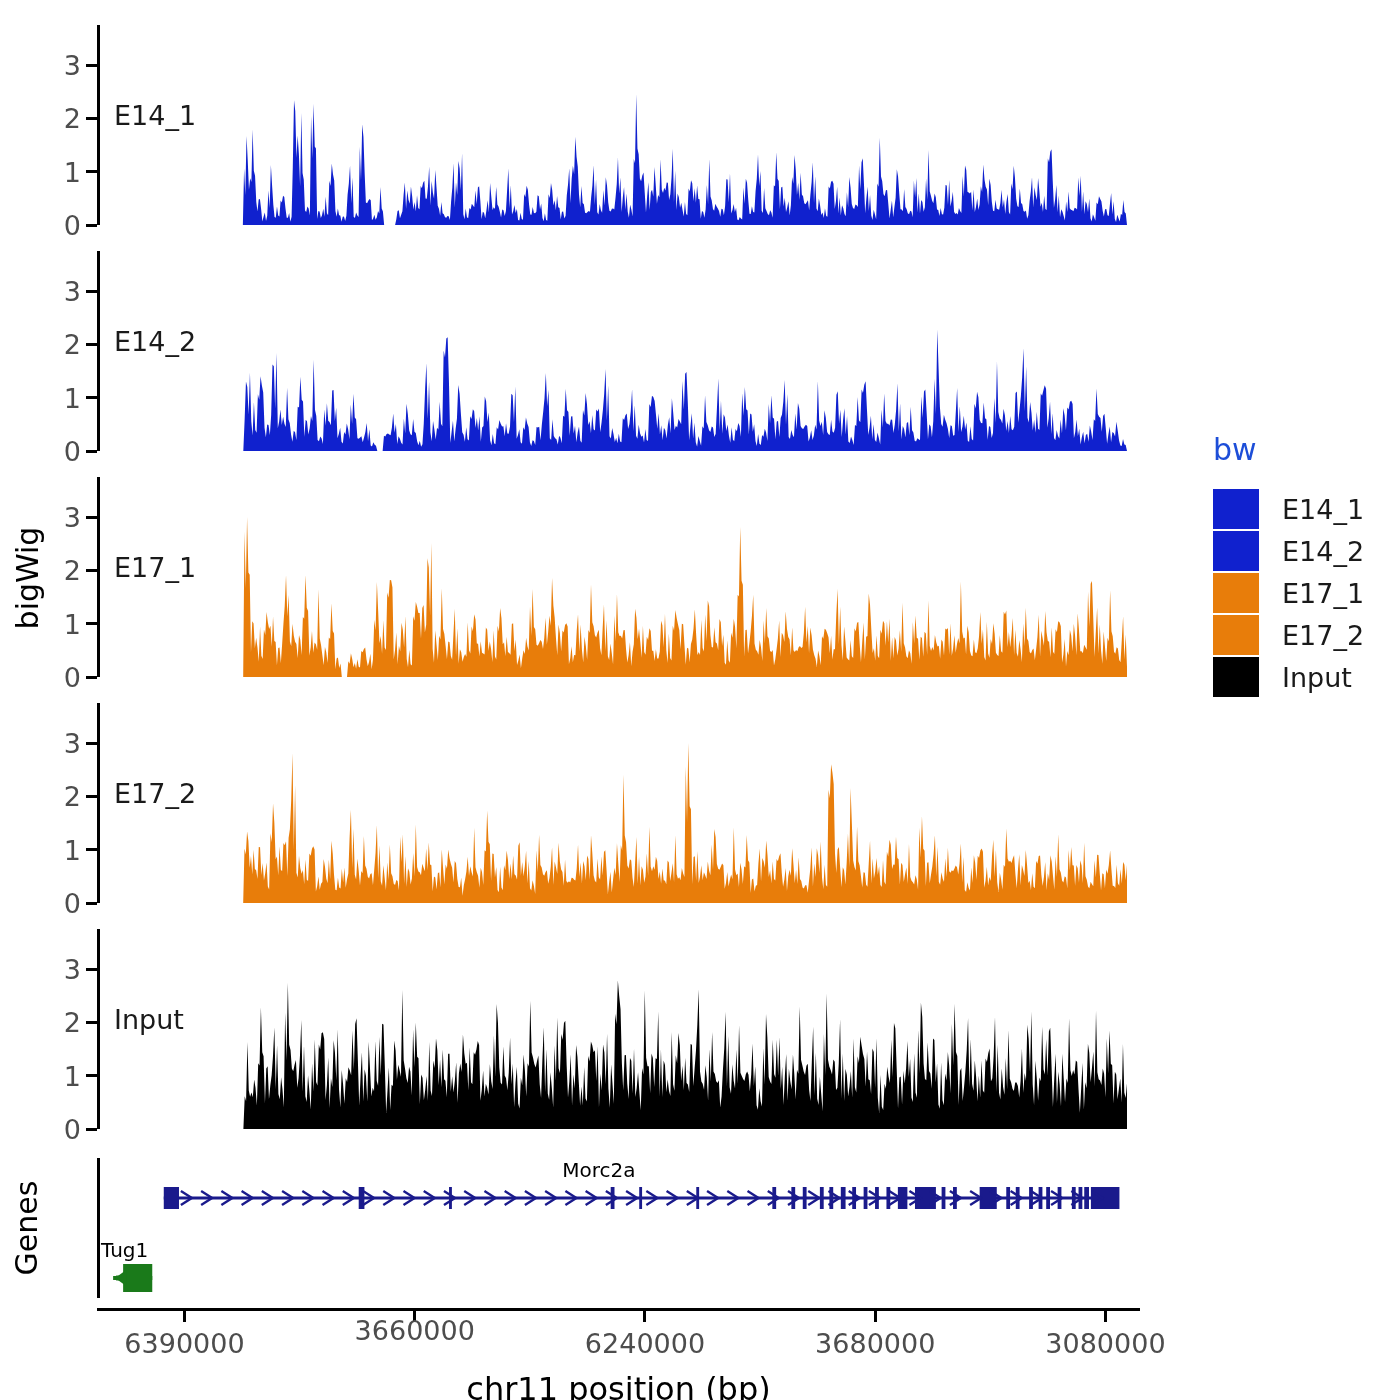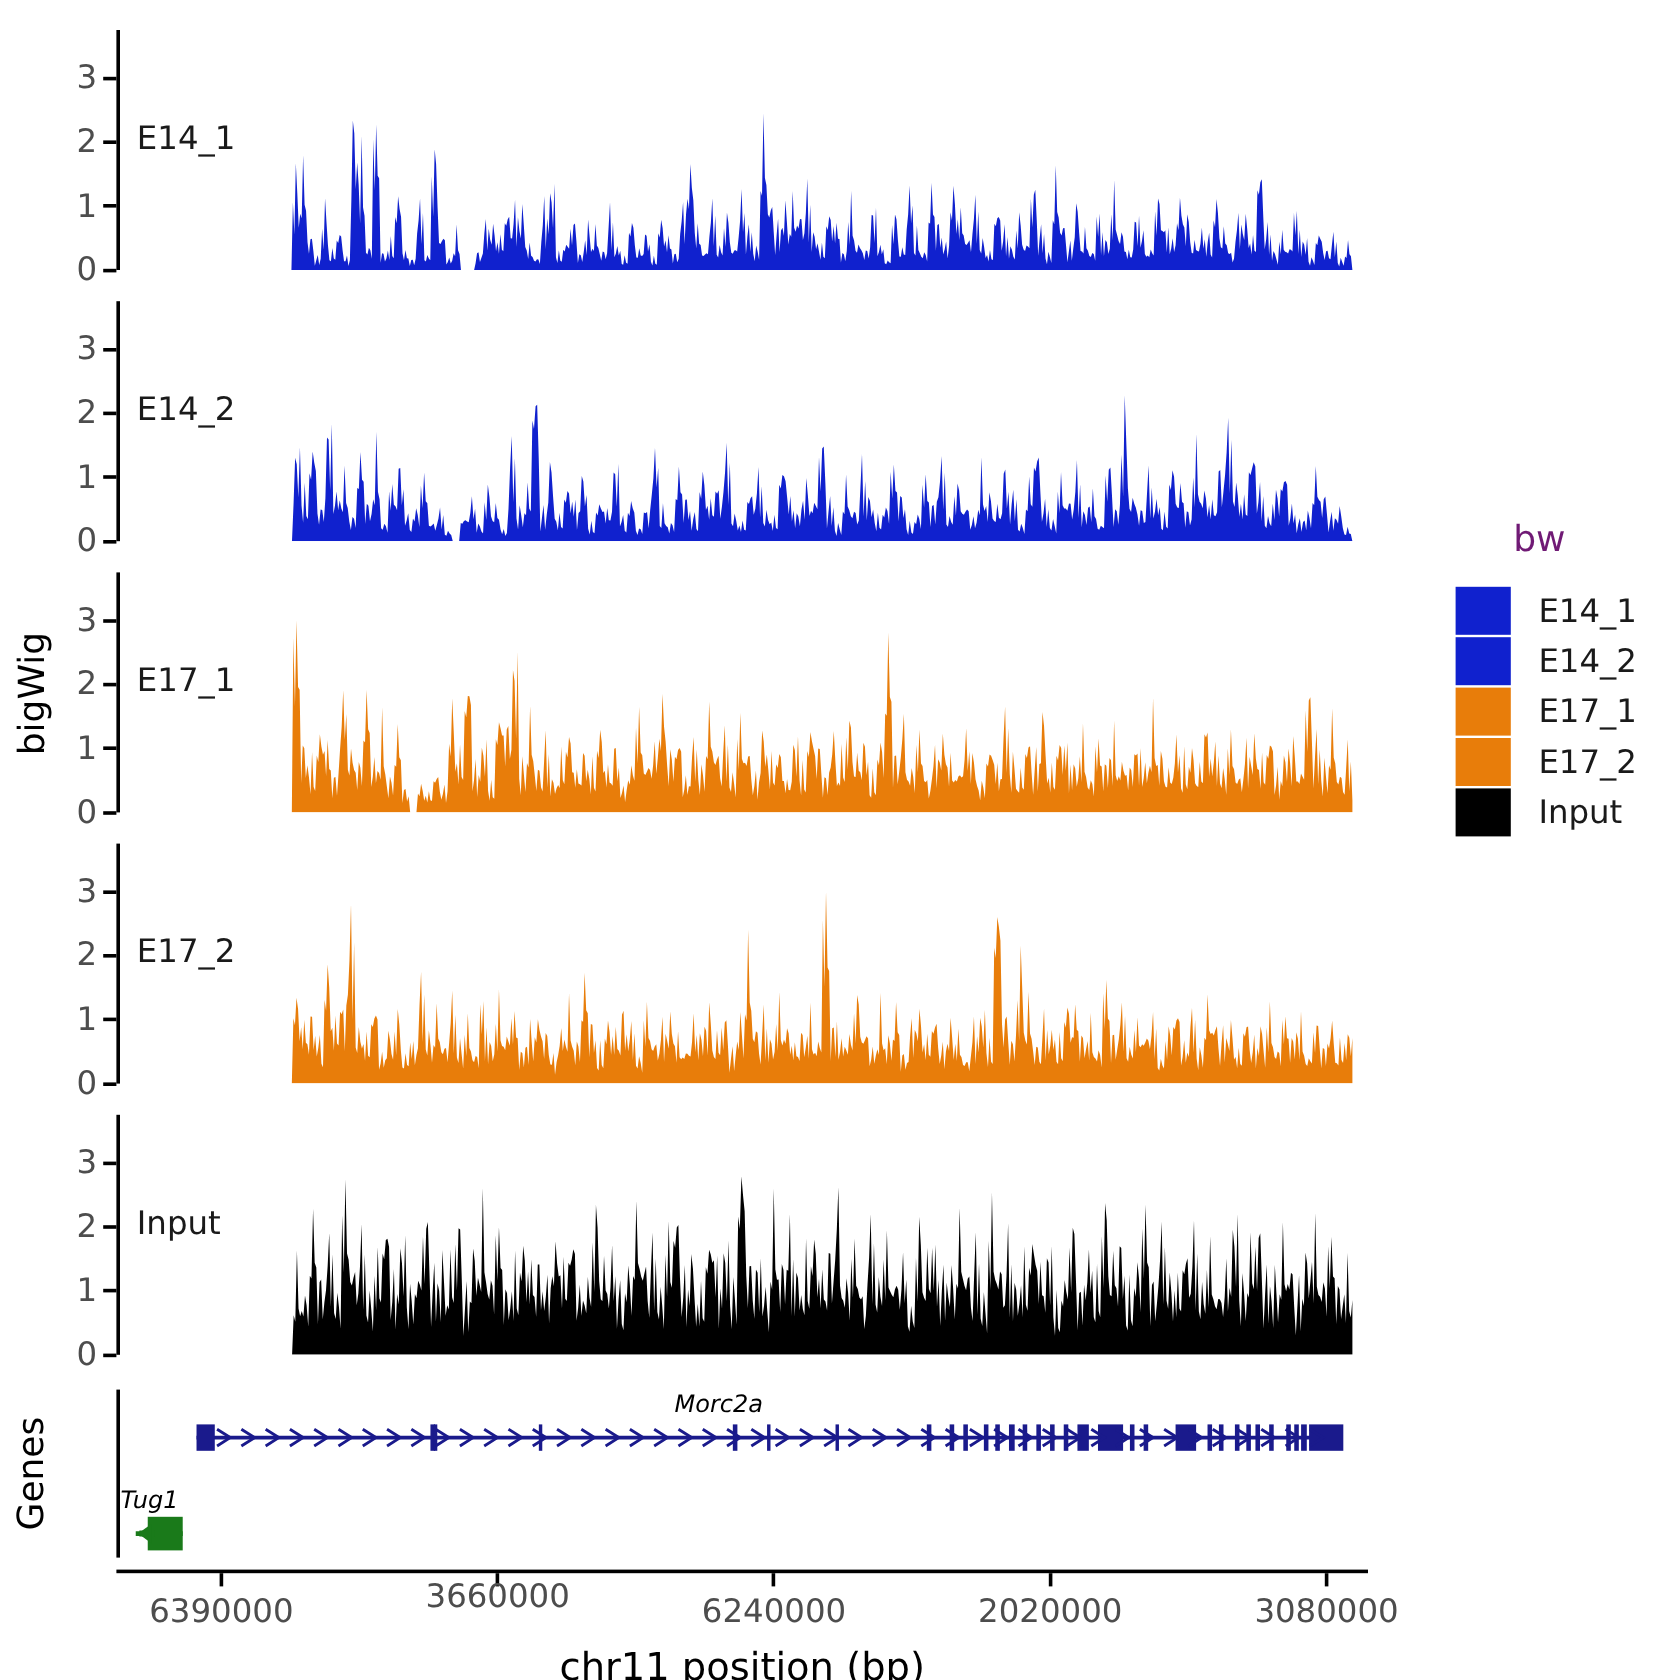--- a/index.html
+++ b/index.html
@@ -119,23 +119,22 @@
     position: absolute;
     font-size: 32px;
     color: #000;
     white-space: nowrap;
     text-align: center;
   }
 
   
   #legend { position: absolute; left: 1213px; top: 432px; }
   #legend-title {
-    font-size: 30px; color: #701a75;
+    font-size: 30px; color: #1d4ed8;
     margin-bottom: 22px;
-    margin-left: 48px;
   }
   .legend-row {
     display: flex;
     align-items: center;
     height: 40px;
     margin-bottom: 2px;
   }
   .legend-swatch {
     width: 46px; height: 40px;
     flex: 0 0 46px;
@@ -237,21 +236,21 @@
         <div class="ticklabel" style="top: 40px;">3</div>
         <div class="panel-label" style="top: 75.3333px;">Input</div>
         <div class="plotarea">
           <svg width="1043" height="200" viewBox="0 0 1043 200">
             <path d="M 141.00 200 L 141.00 200.00 L 142.35 200.00 L 143.69 200.00 L 145.04 200.00 L 146.39 200.00 L 147.73 167.13 L 149.08 172.37 L 150.43 113.09 L 151.78 161.45 L 153.12 167.86 L 154.47 163.60 L 155.82 168.15 L 157.16 150.52 L 158.51 158.64 L 159.86 176.48 L 161.20 134.21 L 162.55 136.41 L 163.90 78.23 L 165.25 123.34 L 166.59 127.20 L 167.94 174.52 L 169.29 139.47 L 170.63 137.22 L 171.98 170.35 L 173.33 156.16 L 174.67 146.11 L 176.02 126.44 L 177.37 98.52 L 178.72 160.11 L 180.06 116.27 L 181.41 165.08 L 182.76 170.27 L 184.10 148.19 L 185.45 160.04 L 186.80 178.29 L 188.14 83.77 L 189.49 131.43 L 190.84 53.74 L 192.18 115.63 L 193.53 120.88 L 194.88 139.38 L 196.23 142.29 L 197.57 135.73 L 198.92 131.03 L 200.27 158.80 L 201.61 148.94 L 202.96 127.06 L 204.31 91.10 L 205.65 162.62 L 207.00 116.42 L 208.35 167.16 L 209.70 173.01 L 211.04 146.34 L 212.39 162.12 L 213.74 180.51 L 215.08 134.16 L 216.43 162.65 L 217.78 110.20 L 219.12 152.89 L 220.47 156.51 L 221.82 115.49 L 223.17 120.42 L 224.51 104.23 L 225.86 103.22 L 227.21 109.97 L 228.55 170.98 L 229.90 156.07 L 231.25 128.58 L 232.59 178.98 L 233.94 149.29 L 235.29 158.10 L 236.63 111.31 L 237.98 123.79 L 239.33 151.23 L 240.68 100.28 L 242.02 160.30 L 243.37 178.51 L 244.72 140.88 L 246.06 155.10 L 247.41 174.70 L 248.76 149.29 L 250.10 152.90 L 251.45 138.27 L 252.80 141.49 L 254.15 146.35 L 255.49 101.46 L 256.84 141.05 L 258.19 94.89 L 259.53 89.24 L 260.88 131.38 L 262.23 176.64 L 263.57 147.22 L 264.92 123.25 L 266.27 172.52 L 267.62 140.32 L 268.96 146.77 L 270.31 172.76 L 271.66 112.68 L 273.00 139.38 L 274.35 167.54 L 275.70 158.72 L 277.04 162.32 L 278.39 112.12 L 279.74 151.98 L 281.08 156.74 L 282.43 107.64 L 283.78 146.57 L 285.13 94.63 L 286.47 95.62 L 287.82 137.22 L 289.17 184.06 L 290.51 161.01 L 291.86 138.42 L 293.21 181.01 L 294.55 155.65 L 295.90 157.09 L 297.25 111.47 L 298.60 121.62 L 299.94 150.75 L 301.29 135.82 L 302.64 141.48 L 303.98 147.77 L 305.33 61.10 L 306.68 131.28 L 308.02 139.49 L 309.37 149.34 L 310.72 153.94 L 312.07 137.86 L 313.41 142.39 L 314.76 166.51 L 316.11 100.46 L 317.45 138.32 L 318.80 93.44 L 320.15 127.68 L 321.49 129.35 L 322.84 175.14 L 324.19 145.40 L 325.53 148.73 L 326.88 171.20 L 328.23 160.99 L 329.58 147.03 L 330.92 171.82 L 332.27 112.98 L 333.62 161.40 L 334.96 167.00 L 336.31 131.51 L 337.66 138.93 L 339.00 109.17 L 340.35 121.59 L 341.70 156.18 L 343.05 130.55 L 344.39 158.24 L 345.74 120.45 L 347.09 150.27 L 348.43 151.80 L 349.78 168.25 L 351.13 124.80 L 352.47 124.81 L 353.82 162.82 L 355.17 147.13 L 356.52 163.51 L 357.86 151.65 L 359.21 133.24 L 360.56 173.75 L 361.90 144.47 L 363.25 134.44 L 364.60 142.96 L 365.94 105.32 L 367.29 124.36 L 368.64 134.72 L 369.98 133.71 L 371.33 161.49 L 372.68 118.34 L 374.03 153.28 L 375.37 155.16 L 376.72 123.34 L 378.07 125.69 L 379.41 120.49 L 380.76 112.02 L 382.11 115.94 L 383.45 171.63 L 384.80 160.81 L 386.15 141.42 L 387.50 167.53 L 388.84 154.66 L 390.19 158.98 L 391.54 165.44 L 392.88 134.95 L 394.23 152.26 L 395.58 160.06 L 396.92 106.25 L 398.27 147.67 L 399.62 75.05 L 400.97 94.00 L 402.31 138.47 L 403.66 153.63 L 405.01 155.45 L 406.35 117.49 L 407.70 146.38 L 409.05 149.28 L 410.39 161.37 L 411.74 143.77 L 413.09 108.43 L 414.43 155.35 L 415.78 134.39 L 417.13 178.24 L 418.48 153.64 L 419.82 137.72 L 421.17 174.43 L 422.52 179.46 L 423.86 148.68 L 425.21 156.20 L 426.56 125.48 L 427.90 141.60 L 429.25 167.50 L 430.60 134.31 L 431.95 137.60 L 433.29 71.72 L 434.64 123.41 L 435.99 128.44 L 437.33 135.06 L 438.68 138.38 L 440.03 132.11 L 441.37 126.52 L 442.72 155.25 L 444.07 169.12 L 445.42 129.81 L 446.76 98.17 L 448.11 163.29 L 449.46 120.05 L 450.80 164.42 L 452.15 170.64 L 453.50 143.24 L 454.84 159.21 L 456.19 178.43 L 457.54 116.53 L 458.88 151.67 L 460.23 88.46 L 461.58 139.24 L 462.93 144.11 L 464.27 105.00 L 465.62 110.83 L 466.97 93.94 L 468.31 91.84 L 469.66 136.14 L 471.01 168.41 L 472.35 152.55 L 473.70 125.23 L 475.05 176.73 L 476.40 145.58 L 477.74 159.42 L 479.09 116.03 L 480.44 128.12 L 481.78 153.08 L 483.13 176.69 L 484.48 157.45 L 485.82 176.41 L 487.17 138.04 L 488.52 169.46 L 489.87 172.46 L 491.21 126.98 L 492.56 132.39 L 493.91 112.54 L 495.25 116.31 L 496.60 123.37 L 497.95 121.29 L 499.29 152.01 L 500.64 117.29 L 501.99 178.28 L 503.33 144.55 L 504.68 161.54 L 506.03 115.39 L 507.38 123.42 L 508.72 155.11 L 510.07 104.79 L 511.42 159.55 L 512.76 178.72 L 514.11 135.26 L 515.46 154.17 L 516.80 174.86 L 518.15 84.82 L 519.50 95.15 L 520.85 51.13 L 522.19 66.98 L 523.54 80.30 L 524.89 134.21 L 526.23 161.13 L 527.58 126.14 L 528.93 126.00 L 530.27 154.69 L 531.62 170.00 L 532.97 128.92 L 534.32 131.72 L 535.66 164.57 L 537.01 119.56 L 538.36 168.07 L 539.70 159.06 L 541.05 143.28 L 542.40 163.56 L 543.74 181.15 L 545.09 138.92 L 546.44 145.60 L 547.78 61.46 L 549.13 128.86 L 550.48 137.37 L 551.83 137.31 L 553.17 164.26 L 554.52 124.43 L 555.87 129.09 L 557.21 157.95 L 558.56 129.14 L 559.91 129.89 L 561.25 82.61 L 562.60 167.66 L 563.95 120.15 L 565.30 168.00 L 566.64 131.39 L 567.99 136.06 L 569.34 163.16 L 570.68 150.14 L 572.03 161.90 L 573.38 167.02 L 574.72 103.05 L 576.07 155.20 L 577.42 161.64 L 578.77 126.25 L 580.11 134.26 L 581.46 104.00 L 582.81 116.05 L 584.15 152.01 L 585.50 136.72 L 586.85 161.27 L 588.19 128.72 L 589.54 153.92 L 590.89 155.58 L 592.23 163.11 L 593.58 115.07 L 594.93 115.75 L 596.28 157.10 L 597.62 139.16 L 598.97 121.44 L 600.32 95.96 L 601.66 60.29 L 603.01 142.51 L 604.36 152.58 L 605.70 154.87 L 607.05 160.71 L 608.40 136.13 L 609.75 148.26 L 611.09 171.67 L 612.44 119.88 L 613.79 152.52 L 615.13 103.06 L 616.48 142.47 L 617.83 145.12 L 619.17 152.26 L 620.52 153.95 L 621.87 151.13 L 623.22 178.43 L 624.56 167.52 L 625.91 141.35 L 627.26 119.17 L 628.60 82.75 L 629.95 157.61 L 631.30 107.12 L 632.64 158.17 L 633.99 164.68 L 635.34 135.14 L 636.68 151.67 L 638.03 159.42 L 639.38 120.57 L 640.73 154.66 L 642.07 96.18 L 643.42 143.84 L 644.77 147.11 L 646.11 149.91 L 647.46 152.12 L 648.81 145.34 L 650.15 142.48 L 651.50 145.77 L 652.85 162.56 L 654.20 145.74 L 655.54 114.47 L 656.89 156.99 L 658.24 137.17 L 659.58 176.19 L 660.93 180.69 L 662.28 159.14 L 663.62 172.23 L 664.97 177.57 L 666.32 119.11 L 667.67 155.82 L 669.01 85.02 L 670.36 108.41 L 671.71 147.92 L 673.05 152.48 L 674.40 155.08 L 675.75 110.86 L 677.09 145.01 L 678.44 148.78 L 679.79 110.81 L 681.13 146.69 L 682.48 108.07 L 683.83 159.94 L 685.18 137.74 L 686.52 175.97 L 687.87 146.87 L 689.22 125.03 L 690.56 171.69 L 691.91 139.81 L 693.26 151.98 L 694.60 160.19 L 695.95 125.17 L 697.30 145.26 L 698.65 170.31 L 699.99 140.71 L 701.34 144.77 L 702.69 77.42 L 704.03 130.81 L 705.38 136.53 L 706.73 142.43 L 708.07 146.12 L 709.42 136.70 L 710.77 134.82 L 712.12 160.75 L 713.46 171.92 L 714.81 133.20 L 716.16 97.83 L 717.50 166.50 L 718.85 123.86 L 720.20 169.71 L 721.54 175.91 L 722.89 147.75 L 724.24 165.20 L 725.58 182.19 L 726.93 104.89 L 728.28 146.11 L 729.63 64.51 L 730.97 130.56 L 732.32 137.51 L 733.67 141.06 L 735.01 145.56 L 736.36 130.53 L 737.71 132.84 L 739.05 160.88 L 740.40 158.75 L 741.75 134.27 L 743.10 90.33 L 744.44 169.41 L 745.79 124.55 L 747.14 171.99 L 748.48 139.87 L 749.83 145.85 L 751.18 167.53 L 752.52 157.54 L 753.87 142.09 L 755.22 168.76 L 756.57 109.55 L 757.91 158.29 L 759.26 163.39 L 760.61 127.37 L 761.95 134.01 L 763.30 107.74 L 764.65 116.67 L 765.99 125.06 L 767.34 129.88 L 768.69 157.75 L 770.03 122.53 L 771.38 150.36 L 772.73 151.13 L 774.08 165.02 L 775.42 119.50 L 776.77 123.06 L 778.12 159.02 L 779.46 109.34 L 780.81 168.69 L 782.16 184.09 L 783.50 145.85 L 784.85 177.77 L 786.20 181.12 L 787.55 154.75 L 788.89 159.75 L 790.24 137.67 L 791.59 147.68 L 792.93 153.93 L 794.28 110.61 L 795.63 147.92 L 796.97 94.08 L 798.32 99.36 L 799.67 139.21 L 801.02 179.45 L 802.36 148.49 L 803.71 147.53 L 805.06 175.62 L 806.40 141.65 L 807.75 154.58 L 809.10 139.49 L 810.44 111.99 L 811.79 148.02 L 813.14 129.75 L 814.48 168.77 L 815.83 172.97 L 817.18 124.19 L 818.53 163.58 L 819.87 168.77 L 821.22 101.04 L 822.57 144.52 L 823.91 73.55 L 825.26 87.93 L 826.61 134.60 L 827.95 150.08 L 829.30 151.28 L 830.65 113.22 L 832.00 142.09 L 833.34 144.45 L 834.69 159.68 L 836.04 109.62 L 837.38 111.10 L 838.73 153.42 L 840.08 134.16 L 841.42 175.62 L 842.77 179.65 L 844.12 133.13 L 845.47 171.28 L 846.81 176.22 L 848.16 144.39 L 849.51 151.54 L 850.85 122.88 L 852.20 136.61 L 853.55 164.47 L 854.89 94.68 L 856.24 136.45 L 857.59 74.83 L 858.93 123.12 L 860.28 127.00 L 861.63 176.12 L 862.98 141.89 L 864.32 138.89 L 865.67 172.09 L 867.02 158.25 L 868.36 142.73 L 869.71 121.26 L 871.06 89.01 L 872.40 157.91 L 873.75 110.10 L 875.10 154.68 L 876.45 161.63 L 877.79 131.27 L 879.14 147.97 L 880.49 172.19 L 881.83 146.43 L 883.18 168.79 L 884.53 131.33 L 885.87 161.43 L 887.22 163.85 L 888.57 129.50 L 889.92 132.88 L 891.26 124.13 L 892.61 119.54 L 893.96 152.52 L 895.30 149.15 L 896.65 126.66 L 898.00 87.93 L 899.34 163.05 L 900.69 115.67 L 902.04 163.67 L 903.38 170.39 L 904.73 139.18 L 906.08 157.94 L 907.43 165.82 L 908.77 129.07 L 910.12 160.34 L 911.47 101.28 L 912.81 149.69 L 914.16 153.62 L 915.51 159.63 L 916.85 162.01 L 918.20 153.52 L 919.55 153.61 L 920.90 156.90 L 922.24 168.52 L 923.59 151.72 L 924.94 119.52 L 926.28 163.66 L 927.63 144.06 L 928.98 151.67 L 930.32 95.85 L 931.67 109.67 L 933.02 143.50 L 934.37 82.60 L 935.71 155.20 L 937.06 176.15 L 938.41 131.80 L 939.75 149.20 L 941.10 171.80 L 942.45 148.48 L 943.79 152.19 L 945.14 97.81 L 946.49 140.33 L 947.83 145.38 L 949.18 110.05 L 950.53 146.84 L 951.88 102.58 L 953.22 98.65 L 954.57 137.85 L 955.92 178.07 L 957.26 149.40 L 958.61 124.78 L 959.96 174.08 L 961.30 142.63 L 962.65 155.31 L 964.00 177.60 L 965.35 124.87 L 966.69 148.96 L 968.04 173.15 L 969.39 149.62 L 970.73 154.10 L 972.08 89.32 L 973.43 141.14 L 974.77 147.12 L 976.12 140.97 L 977.47 145.59 L 978.82 131.55 L 980.16 133.11 L 981.51 160.23 L 982.86 183.66 L 984.20 158.99 L 985.55 133.67 L 986.90 180.42 L 988.24 153.21 L 989.59 159.35 L 990.94 114.73 L 992.28 123.67 L 993.63 153.18 L 994.98 138.68 L 996.33 122.49 L 997.67 157.19 L 999.02 81.78 L 1000.37 143.23 L 1001.71 150.20 L 1003.06 151.56 L 1004.41 156.06 L 1005.75 139.53 L 1007.10 144.75 L 1008.45 168.30 L 1009.80 109.45 L 1011.14 144.46 L 1012.49 101.54 L 1013.84 134.74 L 1015.18 136.18 L 1016.53 174.43 L 1017.88 142.74 L 1019.22 145.61 L 1020.57 170.27 L 1021.92 159.45 L 1023.27 149.47 L 1024.61 173.61 L 1025.96 114.90 L 1027.31 163.46 L 1028.65 168.94 L 1030.00 154.29 L 1030.00 200 Z" fill="#000000" stroke="none"></path>
           </svg>
         </div>
       </div>
     </div>
 
-  <div id="genes-panel" style="top: 1158px; width: 1043px; height: 140px; font-style: italic;">
+  <div id="genes-panel" style="top: 1158px; width: 1043px; height: 140px;">
     <div id="genes-axis"></div>
     <div id="genes-plot">
         <svg width="1043" height="140" viewBox="0 0 1043 140" style="position: absolute; left: 0px; top: 0px;">
           <g>
             <line x1="66.77041942604856" x2="1017.673289183223" y1="40" y2="40" stroke="#1A1A8C" stroke-width="3"></line>
             <rect x="66.77041942604856" y="29" width="15.214445916114792" height="22" fill="#1A1A8C"></rect>
             <rect x="261.7055077262693" y="29" width="3.803611479028698" height="22" fill="#1A1A8C"></rect>
             <rect x="264.5582163355408" y="29" width="2.8527086092715233" height="22" fill="#1A1A8C"></rect>
             <rect x="352.04128035320093" y="29" width="2.8527086092715233" height="22" fill="#1A1A8C"></rect>
             <rect x="513.6947682119205" y="29" width="3.803611479028698" height="22" fill="#1A1A8C"></rect>
@@ -344,21 +343,21 @@
   <div id="xaxis">
     <div id="xaxis-line" style="left: 97px; top: 1308px; width: 1043px;"></div>
     <div id="xticks">
         <div class="xtick" style="left: 182.992px; top: 1311px;"></div>
         <div class="xticklabel" style="left: 184.492px; top: 1328px;">6390000</div>
         <div class="xtick" style="left: 413.235px; top: 1311px;"></div>
         <div class="xticklabel" style="left: 414.735px; top: 1315px;">3660000</div>
         <div class="xtick" style="left: 643.478px; top: 1311px;"></div>
         <div class="xticklabel" style="left: 644.978px; top: 1328px;">6240000</div>
         <div class="xtick" style="left: 873.721px; top: 1311px;"></div>
-        <div class="xticklabel" style="left: 875.221px; top: 1328px;">2020000</div>
+        <div class="xticklabel" style="left: 875.221px; top: 1328px;">3680000</div>
         <div class="xtick" style="left: 1103.96px; top: 1311px;"></div>
         <div class="xticklabel" style="left: 1105.46px; top: 1328px;">3080000</div>
       </div>
   </div>
   <div id="xaxis-title" style="left: 97px; width: 1043px; top: 1370px;">chr11 position (bp)</div>
 
   <div id="legend">
     <div id="legend-title">bw</div>
     <div id="legend-items">
         <div class="legend-row">

